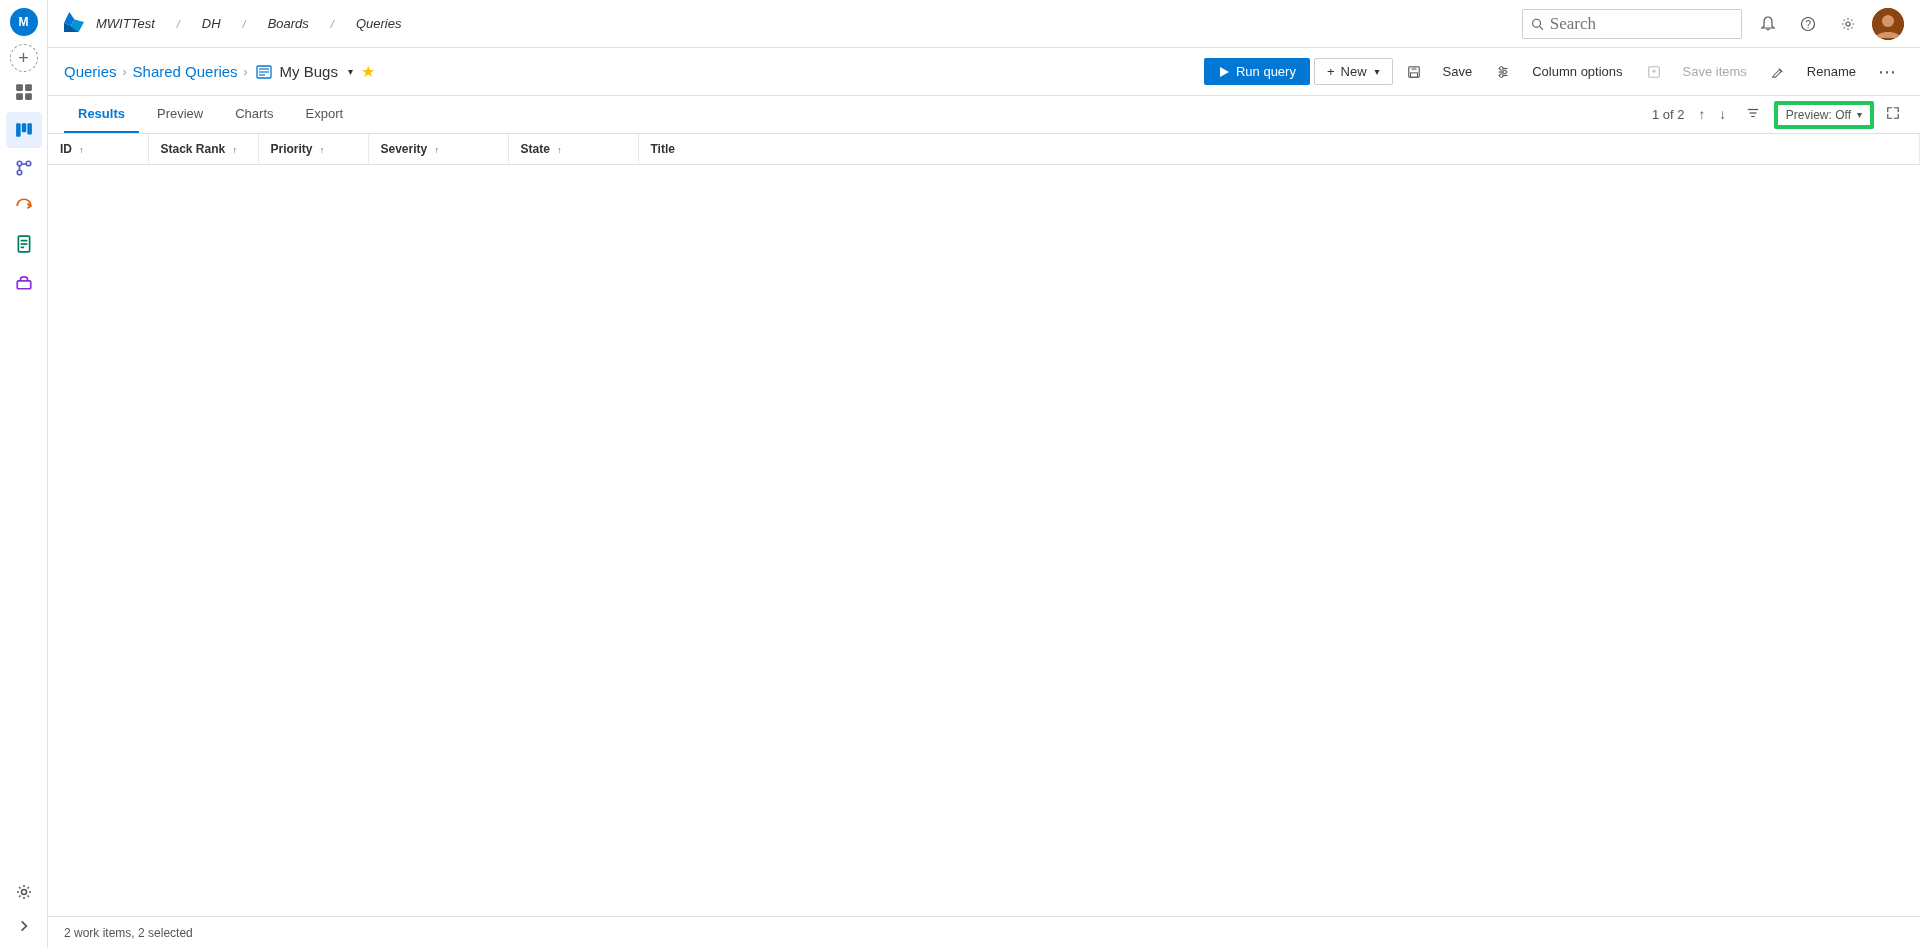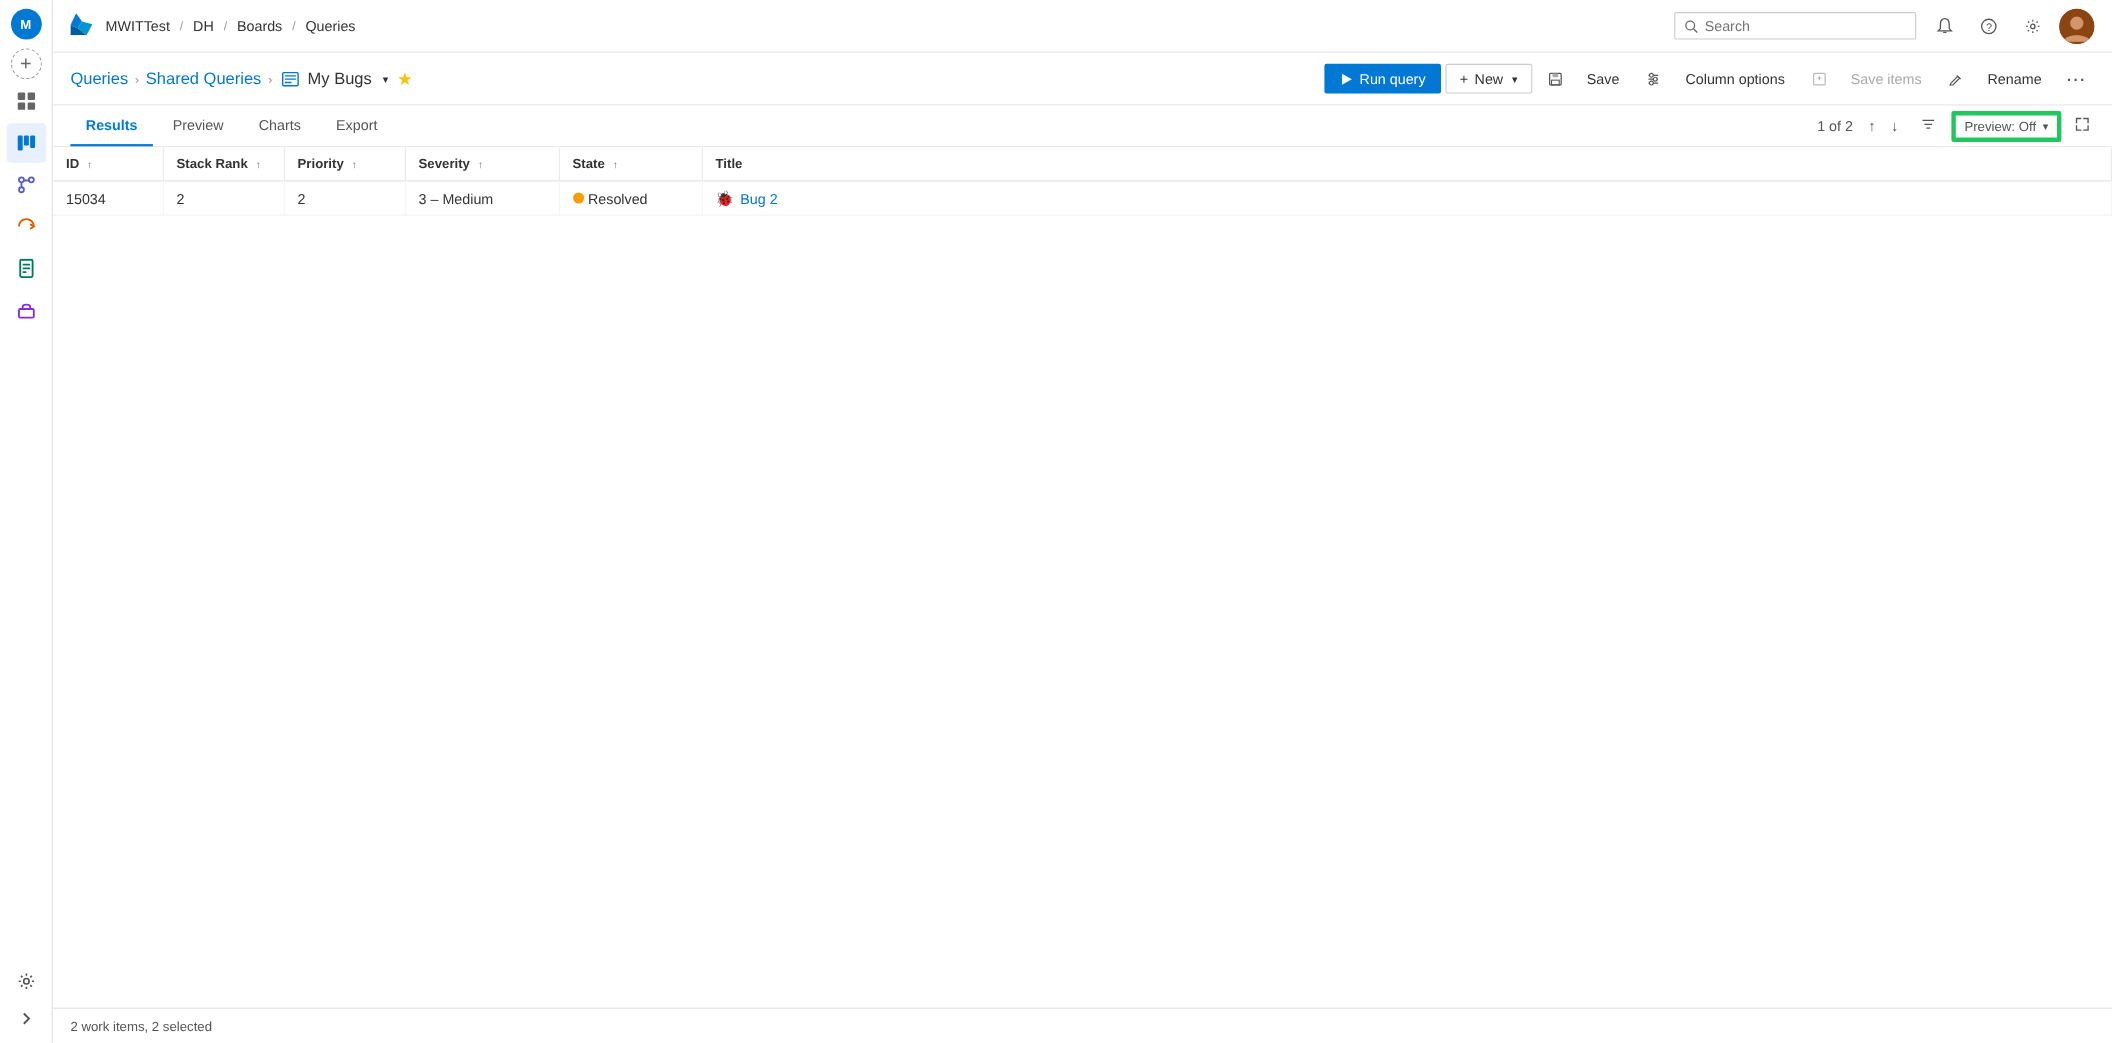--- a/index.html
+++ b/index.html
@@ -33,29 +33,29 @@
 
     
     .main-area { flex: 1; display: flex; flex-direction: column; overflow: hidden; }
 
     
     .top-bar {
       height: 48px; display: flex; align-items: center; padding: 0 16px;
       border-bottom: 1px solid #e0e0e0; background: #fff; flex-shrink: 0;
     }
     .top-bar-logo { margin-right: 12px; }
-    .breadcrumb { display: flex; align-items: center; gap: 9px; font-size: 13px; color: #333; }
+    .breadcrumb { display: flex; align-items: center; gap: 22px; font-size: 13px; color: #333; font-style: italic; }
     .breadcrumb-sep { color: #999; font-size: 11px; }
     .breadcrumb a { color: #333; text-decoration: none; cursor: pointer; }
     .top-bar-right { margin-left: auto; display: flex; align-items: center; gap: 10px; }
     .search-box {
       display: flex; align-items: center; border: 1px solid #ccc; border-radius: 2px;
       padding: 4px 8px; gap: 6px; width: 220px; background: #fff;
     }
-    .search-box input { border: none; outline: none; font-size: 13px; width: 100%; }
+    .search-box input { border: none; outline: none; font-size: 17px; width: 100%; font-family: Liberation Serif, serif; }
     .top-bar-icons { display: flex; gap: 8px; align-items: center; }
     .top-bar-icon { width: 32px; height: 32px; display: flex; align-items: center; justify-content: center; cursor: pointer; color: #555; border-radius: 4px; }
     .user-avatar { width: 32px; height: 32px; border-radius: 50%; background: #8b4513; color: #fff; display: flex; align-items: center; justify-content: center; font-size: 12px; cursor: pointer; overflow: hidden; }
 
     
     .content-header {
       height: 48px; display: flex; align-items: center; padding: 0 16px;
       border-bottom: 1px solid #e0e0e0; background: #fff; flex-shrink: 0; gap: 8px;
     }
     .breadcrumb-nav { display: flex; align-items: center; gap: 6px; font-size: 15px; font-weight: 400; }
@@ -370,28 +370,20 @@
           <th style="width:130px;">
             <span>State</span>
             <span class="sort-icon">↑</span>
           </th>
           <th>
             <span>Title</span>
           </th>
         </tr>
       </thead>
       <tbody id="table-body">
-          <tr>
-            <td class="id-cell">15034</td>
-            <td>2</td>
-            <td>2</td>
-            <td>3 – Medium</td>
-            <td><span class="state-dot"></span><span>Resolved</span></td>
-            <td><span style="color:#c00000;font-size:14px;margin-right:5px;">🐞</span><a class="title-link" href="#">Bug 2</a></td>
-          </tr>
         </tbody>
     </table>
   </div>
 
   <div class="status-bar">
     <span>2 work items,</span>
     &nbsp;
     <span>2 selected</span>
   </div>
 </div>

